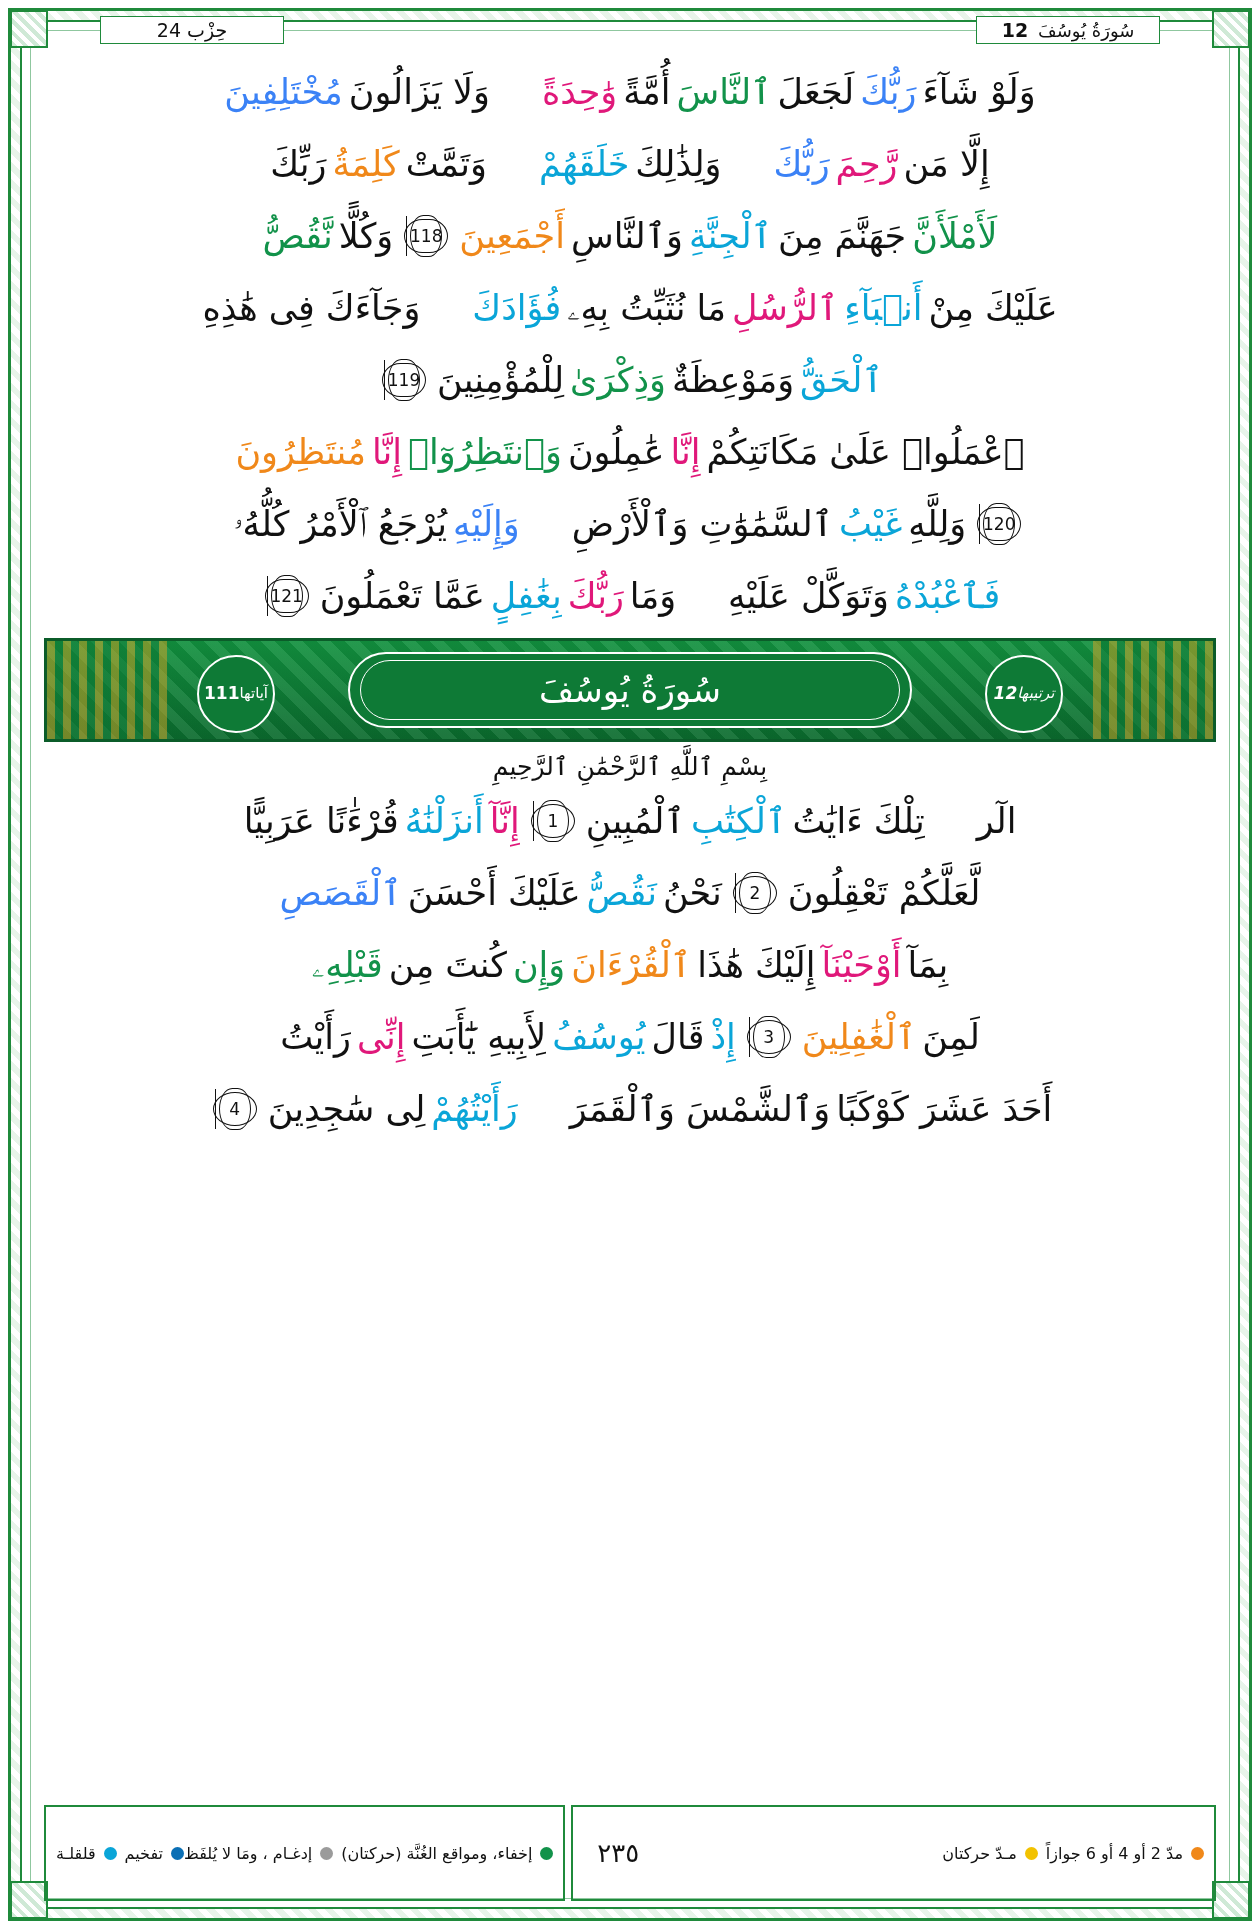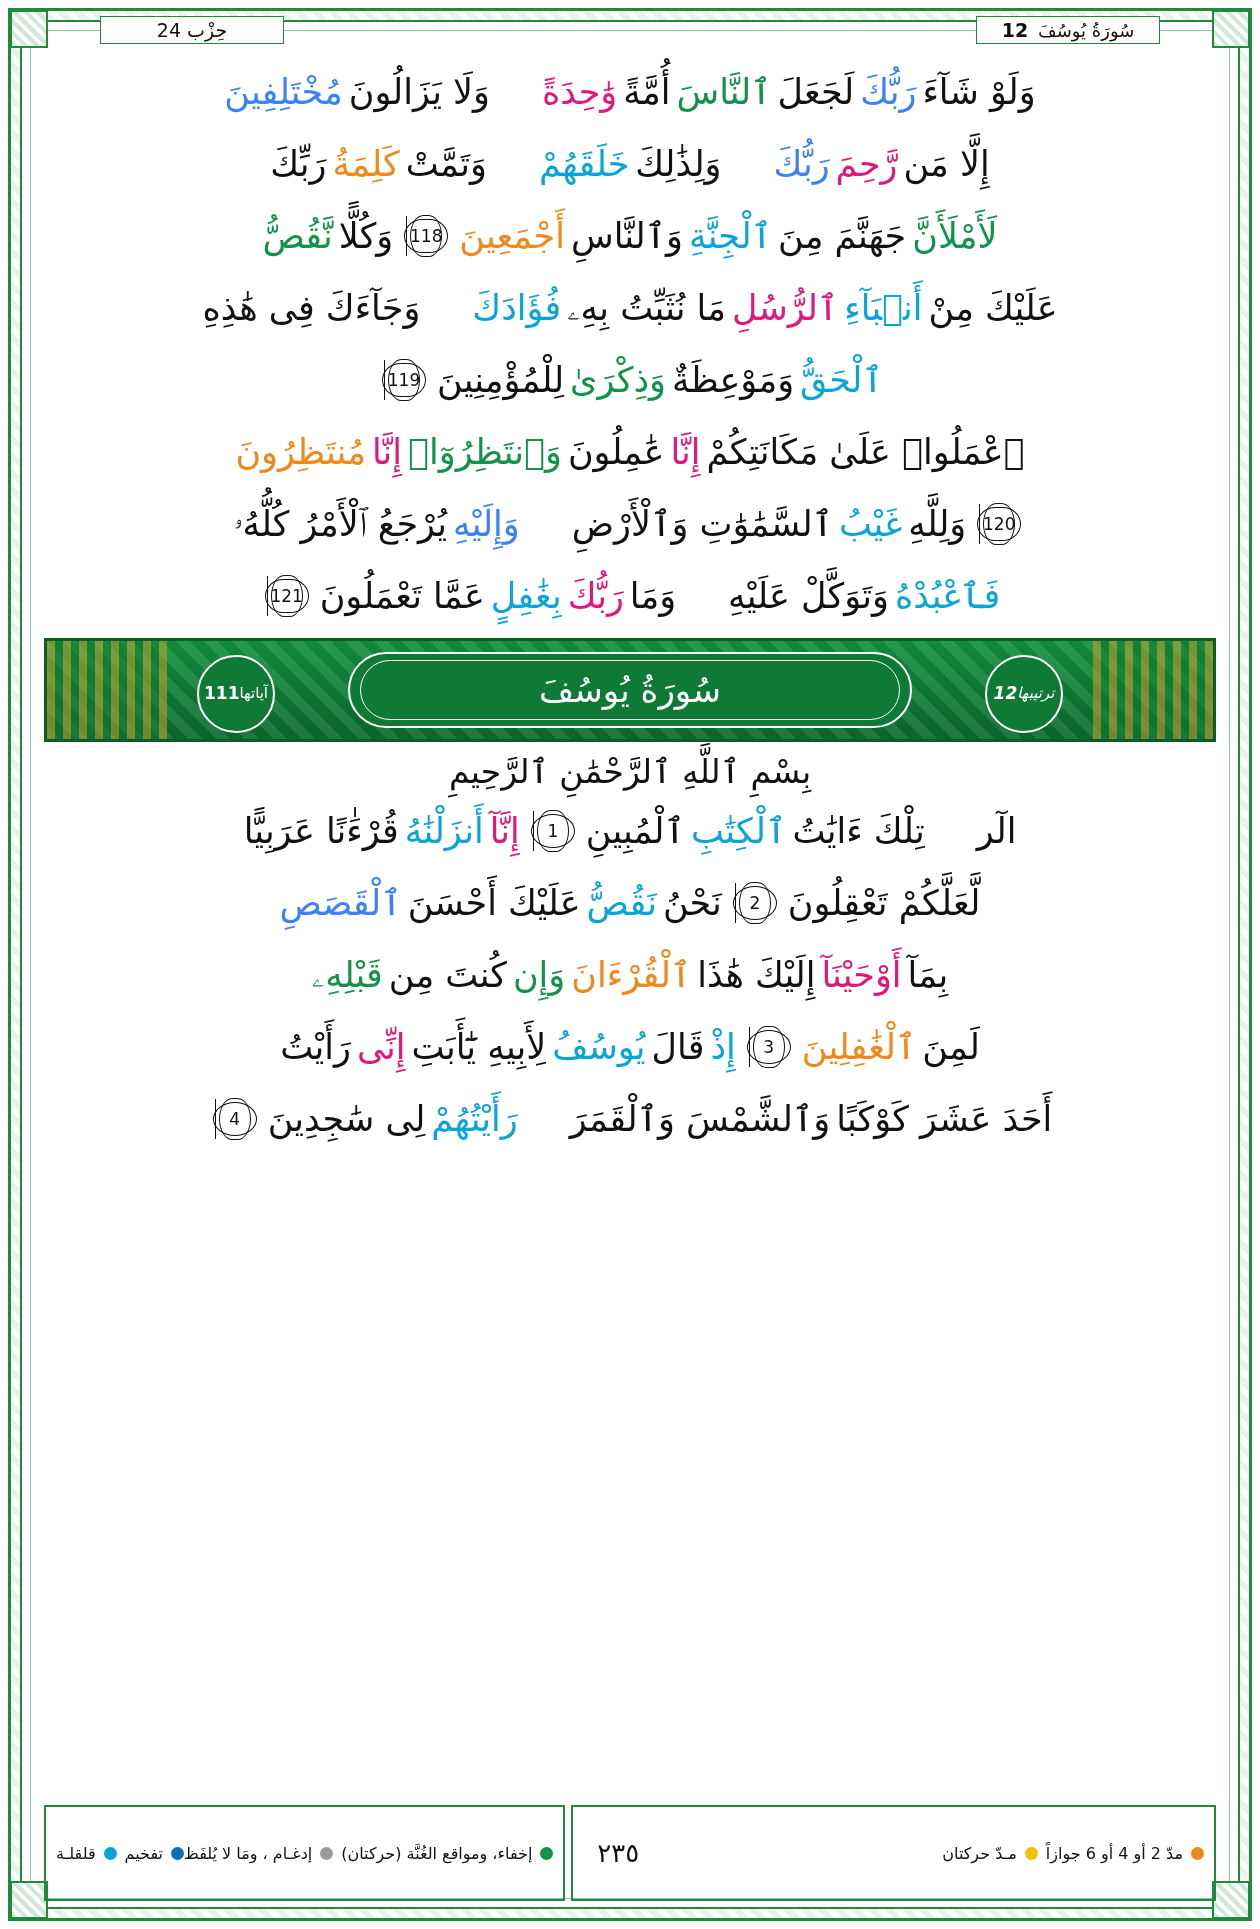--- a/index.html
+++ b/index.html
@@ -163,21 +163,21 @@
     display:flex;flex-direction:row;align-items:center;justify-content:center;
     font-size:15px;line-height:1.15;
     top:14px;
   }
   .medallion.right{right:150px;font-style:italic;}
   .medallion.left{left:150px;}
   .medallion .big{font-size:17px;font-weight:bold;}
 
   .basmala{
     text-align:center;
-    font-size:33px;
+    font-size:25px;
     color:#111;
     margin:6px 0 4px 0;
     direction:rtl;
     letter-spacing:1px;
   }
 
   
   .footer{
     position:absolute;left:44px;right:44px;bottom:28px;height:96px;
     display:flex;direction:rtl;

